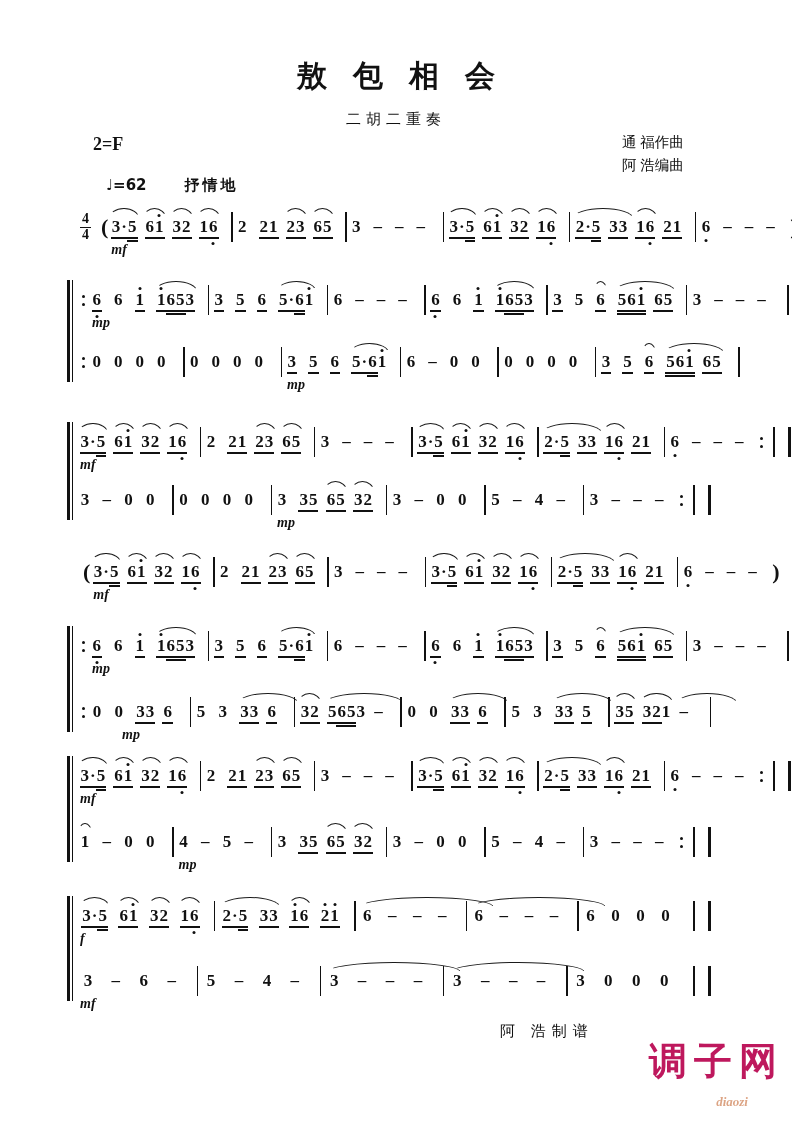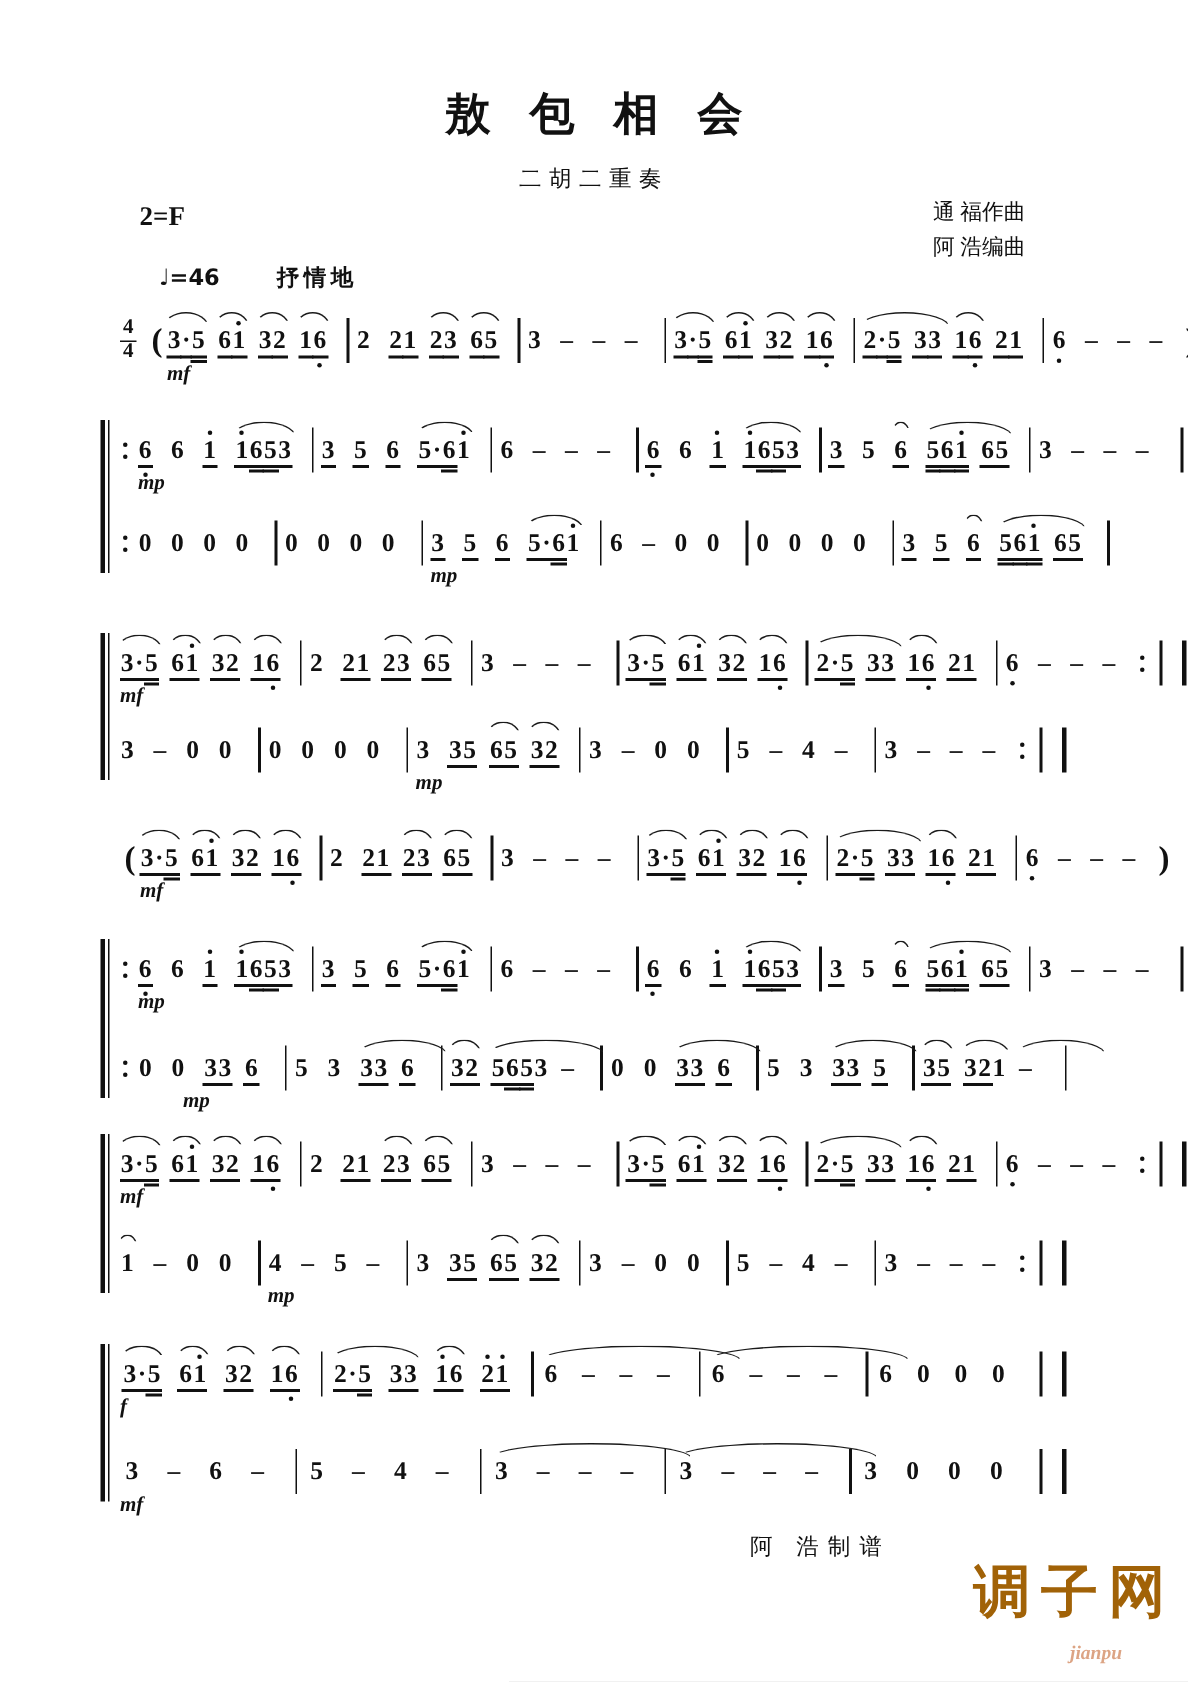--- a/index.html
+++ b/index.html
@@ -56,21 +56,21 @@
 
 <div id="sheet">
   <div class="abs subtitle">二胡二重奏</div>
   <div class="abs title">敖包相会</div>
   <div class="abs keysig">2=F</div>
   <div class="abs composers">
     <div>通  福作曲</div>
     <div>阿  浩编曲</div>
   </div>
   <div class="abs temporow">
-    <span>♩=46</span><span class="expr">抒情地</span>
+    <span>♩=62</span><span class="expr">抒情地</span>
   </div>
 
   <div id="score">
       <div class="system" style="top: 215px; height: 24px;">
         <div class="line" style="top: 0px;">
           <span class="ts">
             <b>4</b>
             <i>4</i>
           </span>
           <span class="paren">(</span>
@@ -2013,15 +2013,15 @@
           </div>
           <span class="endgrp">
             <span class="bar"></span>
             <span class="bar thick"></span>
           </span>
         </div>
       </div>
     </div>
 
   <div class="abs credit">阿 浩制谱</div>
-  <div class="abs wm-faint" style="color: rgb(192, 90, 32);">jianpu</div>
-  <div class="abs wm-name" style="color: #a16207;">调子网</div>
+  <div class="abs wm-faint" style="color: rgb(192, 90, 32);">diaozi</div>
+  <div class="abs wm-name" style="color: #be185d;">调子网</div>
 </div>
 
 </body></html>

